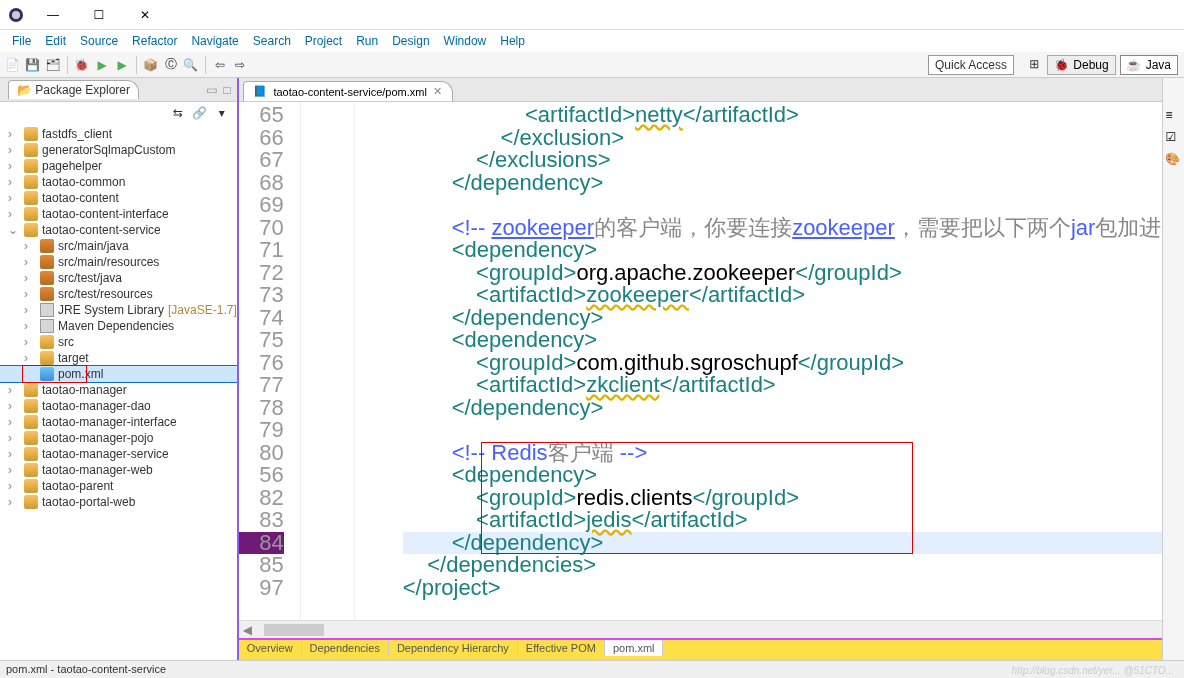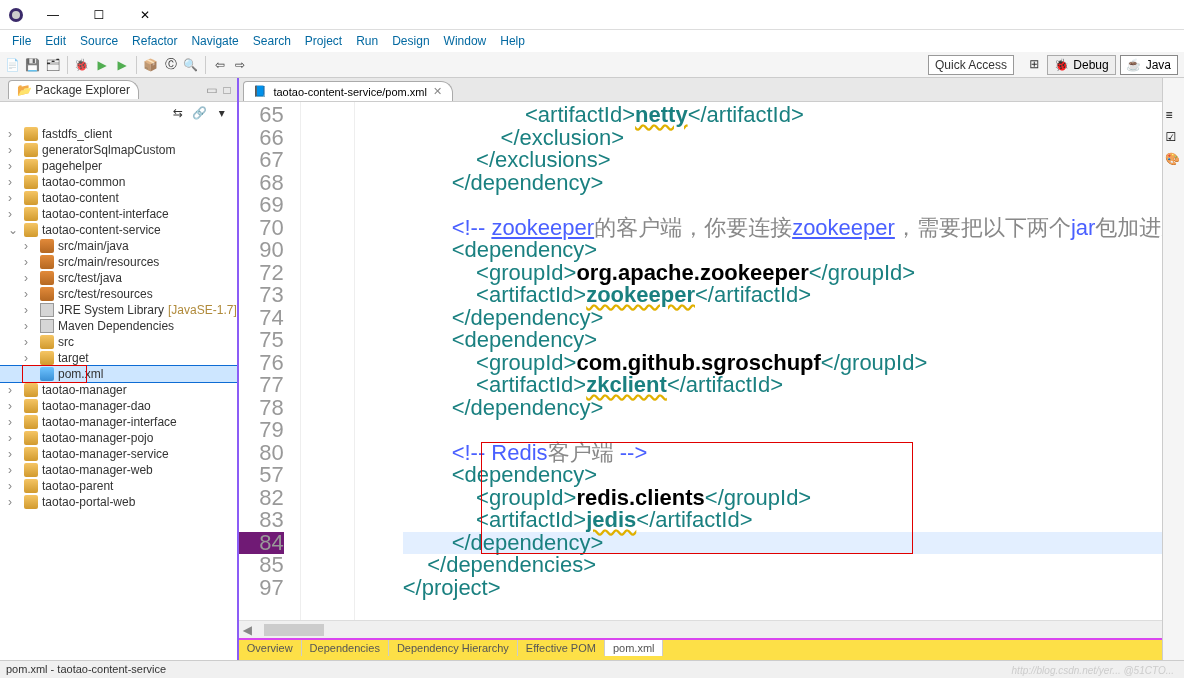--- a/index.html
+++ b/index.html
@@ -41,21 +41,21 @@
     .etab { background:#fff; border:1px solid #aaa; border-bottom:none; padding:3px 10px; border-radius:4px 12px 0 0; display:flex; align-items:center; gap:6px; font-size:11px;}
     .etab .close { color:#888; cursor:pointer;}
     .mini-icons { position:absolute; right:4px; top:3px; display:flex; gap:4px; color:#888;}
 
     .code-container { flex:1; display:flex; font-family: Consolas, monospace; font-size:22px; overflow:hidden; position:relative;gap:40px;}
     .gutter { width:62px; background:#fff; border-right:1px solid #eee; text-align:right; color:#999; padding:2px 16px 2px 0; line-height:22.5px; }
     .fold-col { width:14px; border-right:1px solid #eee; }
     .code { flex:1; padding:2px 0 2px 8px; line-height:22.5px; white-space:pre; position:relative; overflow-x:auto;}
     .code .cursor-line { background:#e3efff; }
     .code .c-tag { color:#1a8080; }
-    .code .c-txt { color:#000; font-weight:700;text-align:center; }
+    .code .c-txt { color:#000; font-weight:400;text-align:center; }
     .code .c-cmt { color:#4a60ff; }
     .code .c-cmtcn { color:#888; }
     .code .c-warn { color:#1a8080; text-decoration: underline wavy #e0b000; -webkit-text-decoration: underline wavy #e0b000; }
 
     .red-box1 { position:absolute; border:1.5px solid #e00000; pointer-events:none; }
     .scrollbar-h { height:18px; background:#f0f0f0; border-top:1px solid #ddd; display:flex; align-items:center;}
     .scrollbar-h .thumb { height:12px; background:#ccc; width:60px; margin-left:12px;}
 
     .bottom-tabs { height:22px; background:#fde047; border-top:2px solid #d946ef; display:flex; align-items:flex-start; font-size:11px;}
     .btab { padding:2px 8px; border-right:1px solid #ccc; color:#555; cursor:pointer;}
@@ -293,31 +293,31 @@
     </div>
 
     <div class="code-container">
       <div class="gutter" id="gutter">
           <div>65</div>
           <div>66</div>
           <div>67</div>
           <div>68</div>
           <div>69</div>
           <div>70</div>
-          <div>90</div>
+          <div>71</div>
           <div>72</div>
           <div>73</div>
           <div>74</div>
           <div>75</div>
           <div>76</div>
           <div>77</div>
           <div>78</div>
           <div>79</div>
           <div>80</div>
-          <div>57</div>
+          <div>56</div>
           <div>82</div>
           <div>83</div>
           <div style="background: #701a75;">84</div>
           <div>85</div>
           <div>97</div>
         </div>
       <div class="fold-col"></div>
       <div class="code" id="code"><div>                    <span class="c-tag">&lt;artifactId&gt;</span><span class="c-warn c-txt">netty</span><span class="c-tag">&lt;/artifactId&gt;</span></div><div>                <span class="c-tag">&lt;/exclusion&gt;</span></div><div>            <span class="c-tag">&lt;/exclusions&gt;</span></div><div>        <span class="c-tag">&lt;/dependency&gt;</span></div><div>&nbsp;</div><div>        <span class="c-cmt">&lt;!-- </span><span class="c-cmt"><u>zookeeper</u></span><span class="c-cmtcn">的客户端，你要连接</span><span class="c-cmt"><u>zookeeper</u></span><span class="c-cmtcn">，需要把以下两个</span><span class="c-cmt">jar</span><span class="c-cmtcn">包加进来 </span></div><div>        <span class="c-tag">&lt;dependency&gt;</span></div><div>            <span class="c-tag">&lt;groupId&gt;</span><span class="c-txt">org.apache.zookeeper</span><span class="c-tag">&lt;/groupId&gt;</span></div><div>            <span class="c-tag">&lt;artifactId&gt;</span><span class="c-warn c-txt">zookeeper</span><span class="c-tag">&lt;/artifactId&gt;</span></div><div>        <span class="c-tag">&lt;/dependency&gt;</span></div><div>        <span class="c-tag">&lt;dependency&gt;</span></div><div>            <span class="c-tag">&lt;groupId&gt;</span><span class="c-txt">com.github.sgroschupf</span><span class="c-tag">&lt;/groupId&gt;</span></div><div>            <span class="c-tag">&lt;artifactId&gt;</span><span class="c-warn c-txt">zkclient</span><span class="c-tag">&lt;/artifactId&gt;</span></div><div>        <span class="c-tag">&lt;/dependency&gt;</span></div><div>&nbsp;</div><div>        <span class="c-cmt">&lt;!-- Redis</span><span class="c-cmtcn">客户端</span> <span class="c-cmt">--&gt;</span></div><div>        <span class="c-tag">&lt;dependency&gt;</span></div><div>            <span class="c-tag">&lt;groupId&gt;</span><span class="c-txt">redis.clients</span><span class="c-tag">&lt;/groupId&gt;</span></div><div>            <span class="c-tag">&lt;artifactId&gt;</span><span class="c-warn c-txt">jedis</span><span class="c-tag">&lt;/artifactId&gt;</span></div><div class="cursor-line">        <span class="c-tag">&lt;/dependency&gt;</span></div><div>    <span class="c-tag">&lt;/dependencies&gt;</span></div><div><span class="c-tag">&lt;/project&gt;</span></div><div class="red-box1" style="left: 86px; top: 339.5px; width: 432px; height: 112.5px;"></div></div>
       <div class="scroll-v">
         <div class="thumb" style="top:380px;height:115px;"></div>

